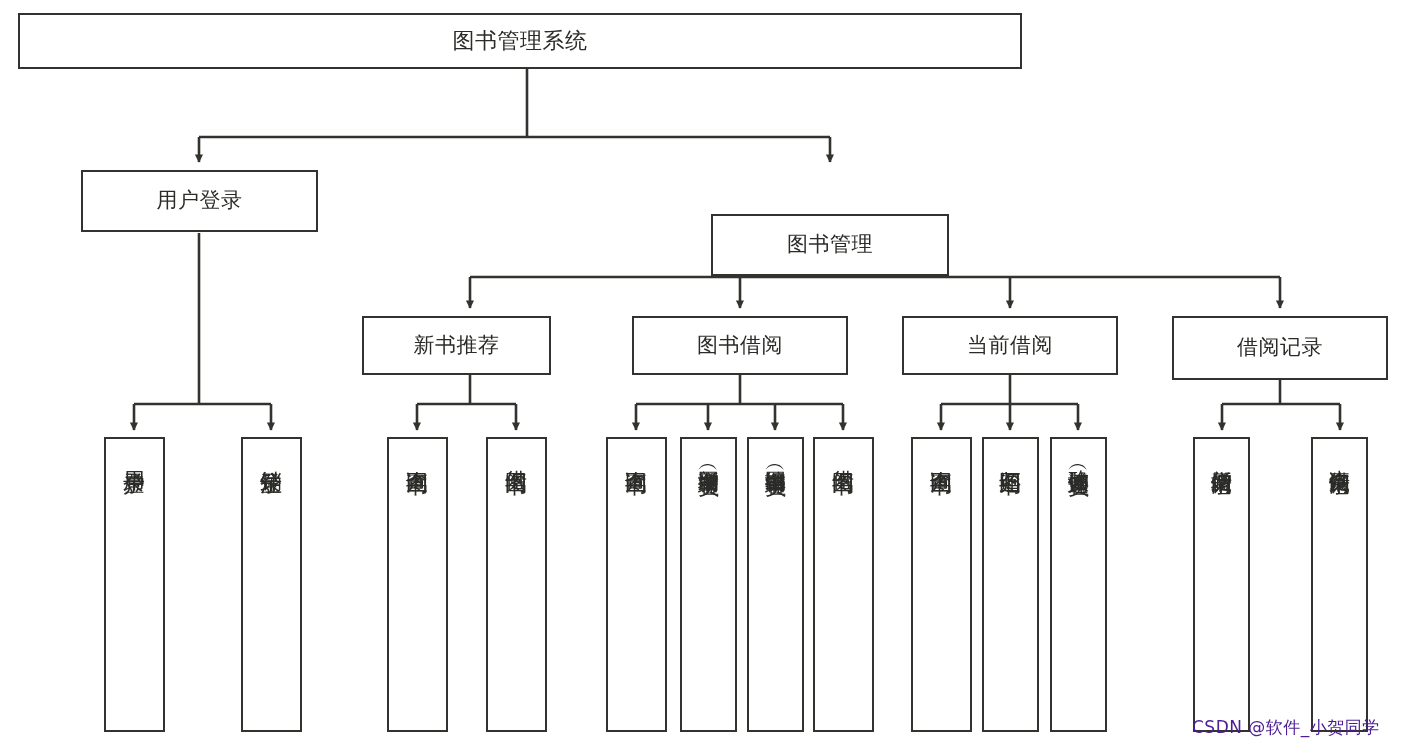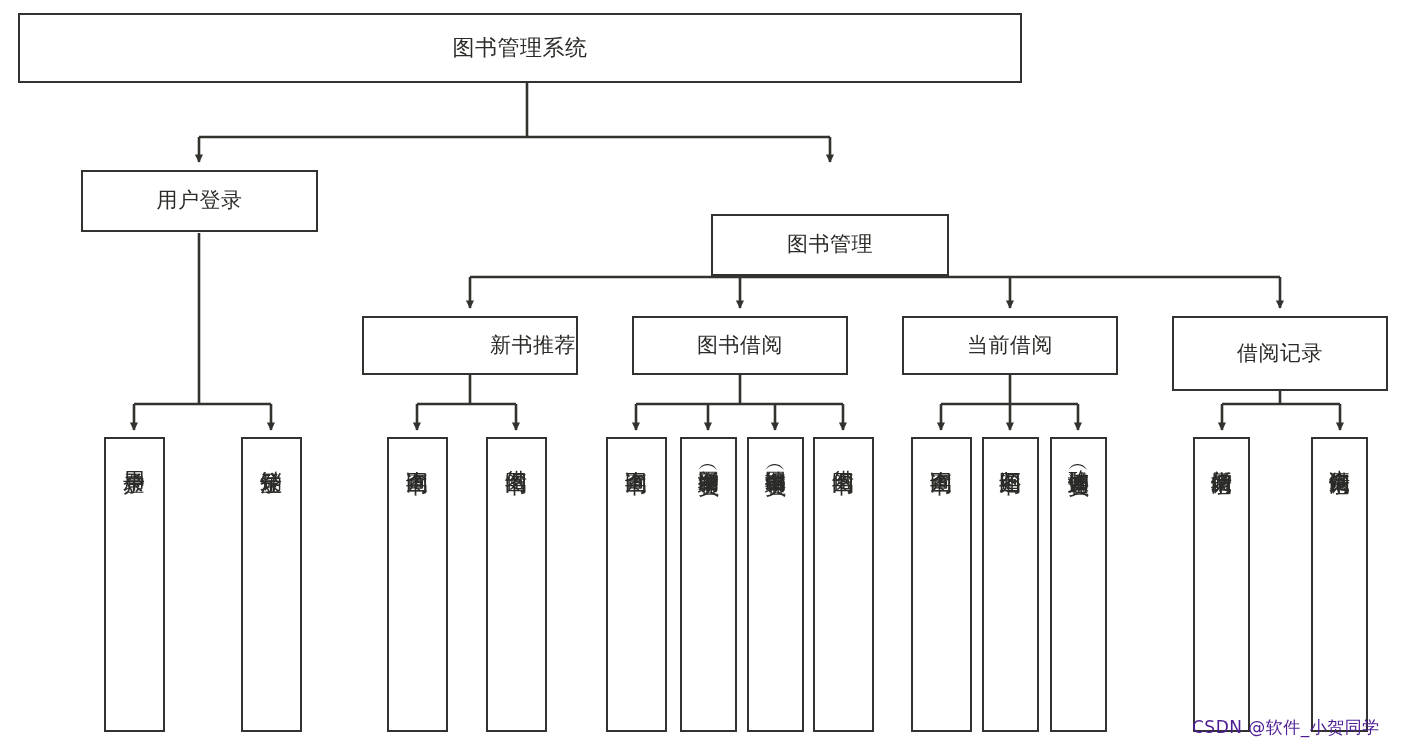--- a/index.html
+++ b/index.html
@@ -120,41 +120,41 @@
       <path d="M1010,404 L1010,430" marker-end="url(#arrow)"></path>
       <path d="M1078,404 L1078,430" marker-end="url(#arrow)"></path>
 
       <path d="M1280,375 L1280,404"></path>
       <path d="M1222,404 L1340,404"></path>
       <path d="M1222,404 L1222,430" marker-end="url(#arrow)"></path>
       <path d="M1340,404 L1340,430" marker-end="url(#arrow)"></path>
     </g>
   </svg>
 
-  <div class="node root horiz" style="left:18px; top:13px; width:1004px; height:70px;">
+  <div class="node root horiz" style="left:18px; top:13px; width:1004px; height:56px;">
     <span class="lbl">图书管理系统</span>
   </div>
 
   <div class="node horiz" style="left:81px; top:170px; width:237px; height:62px;">
     <span class="lbl">用户登录</span>
   </div>
   <div class="node horiz" style="left:711px; top:170px; width:238px; height:62px;margin-top:44px;">
     <span class="lbl">图书管理</span>
   </div>
 
-  <div class="node horiz" style="left:362px; top:316px; width:216px; height:59px;justify-content:flex-end;">
+  <div class="node horiz" style="left:362px; top:316px; width:189px; height:59px;">
     <span class="lbl">新书推荐</span>
   </div>
   <div class="node horiz" style="left:632px; top:316px; width:216px; height:59px;">
     <span class="lbl">图书借阅</span>
   </div>
   <div class="node horiz" style="left:902px; top:316px; width:216px; height:59px;">
     <span class="lbl">当前借阅</span>
   </div>
-  <div class="node horiz" style="left:1172px; top:316px; width:216px; height:75px;">
+  <div class="node horiz" style="left:1172px; top:316px; width:216px; height:64px;">
     <span class="lbl">借阅记录</span>
   </div>
 
   <div class="node vert" style="left:104px; top:437px; width:61px; height:295px;">
     <span class="lbl">用户登录</span>
   </div>
   <div class="node vert" style="left:241px; top:437px; width:61px; height:295px;">
     <span class="lbl">注销登录</span>
   </div>
 

